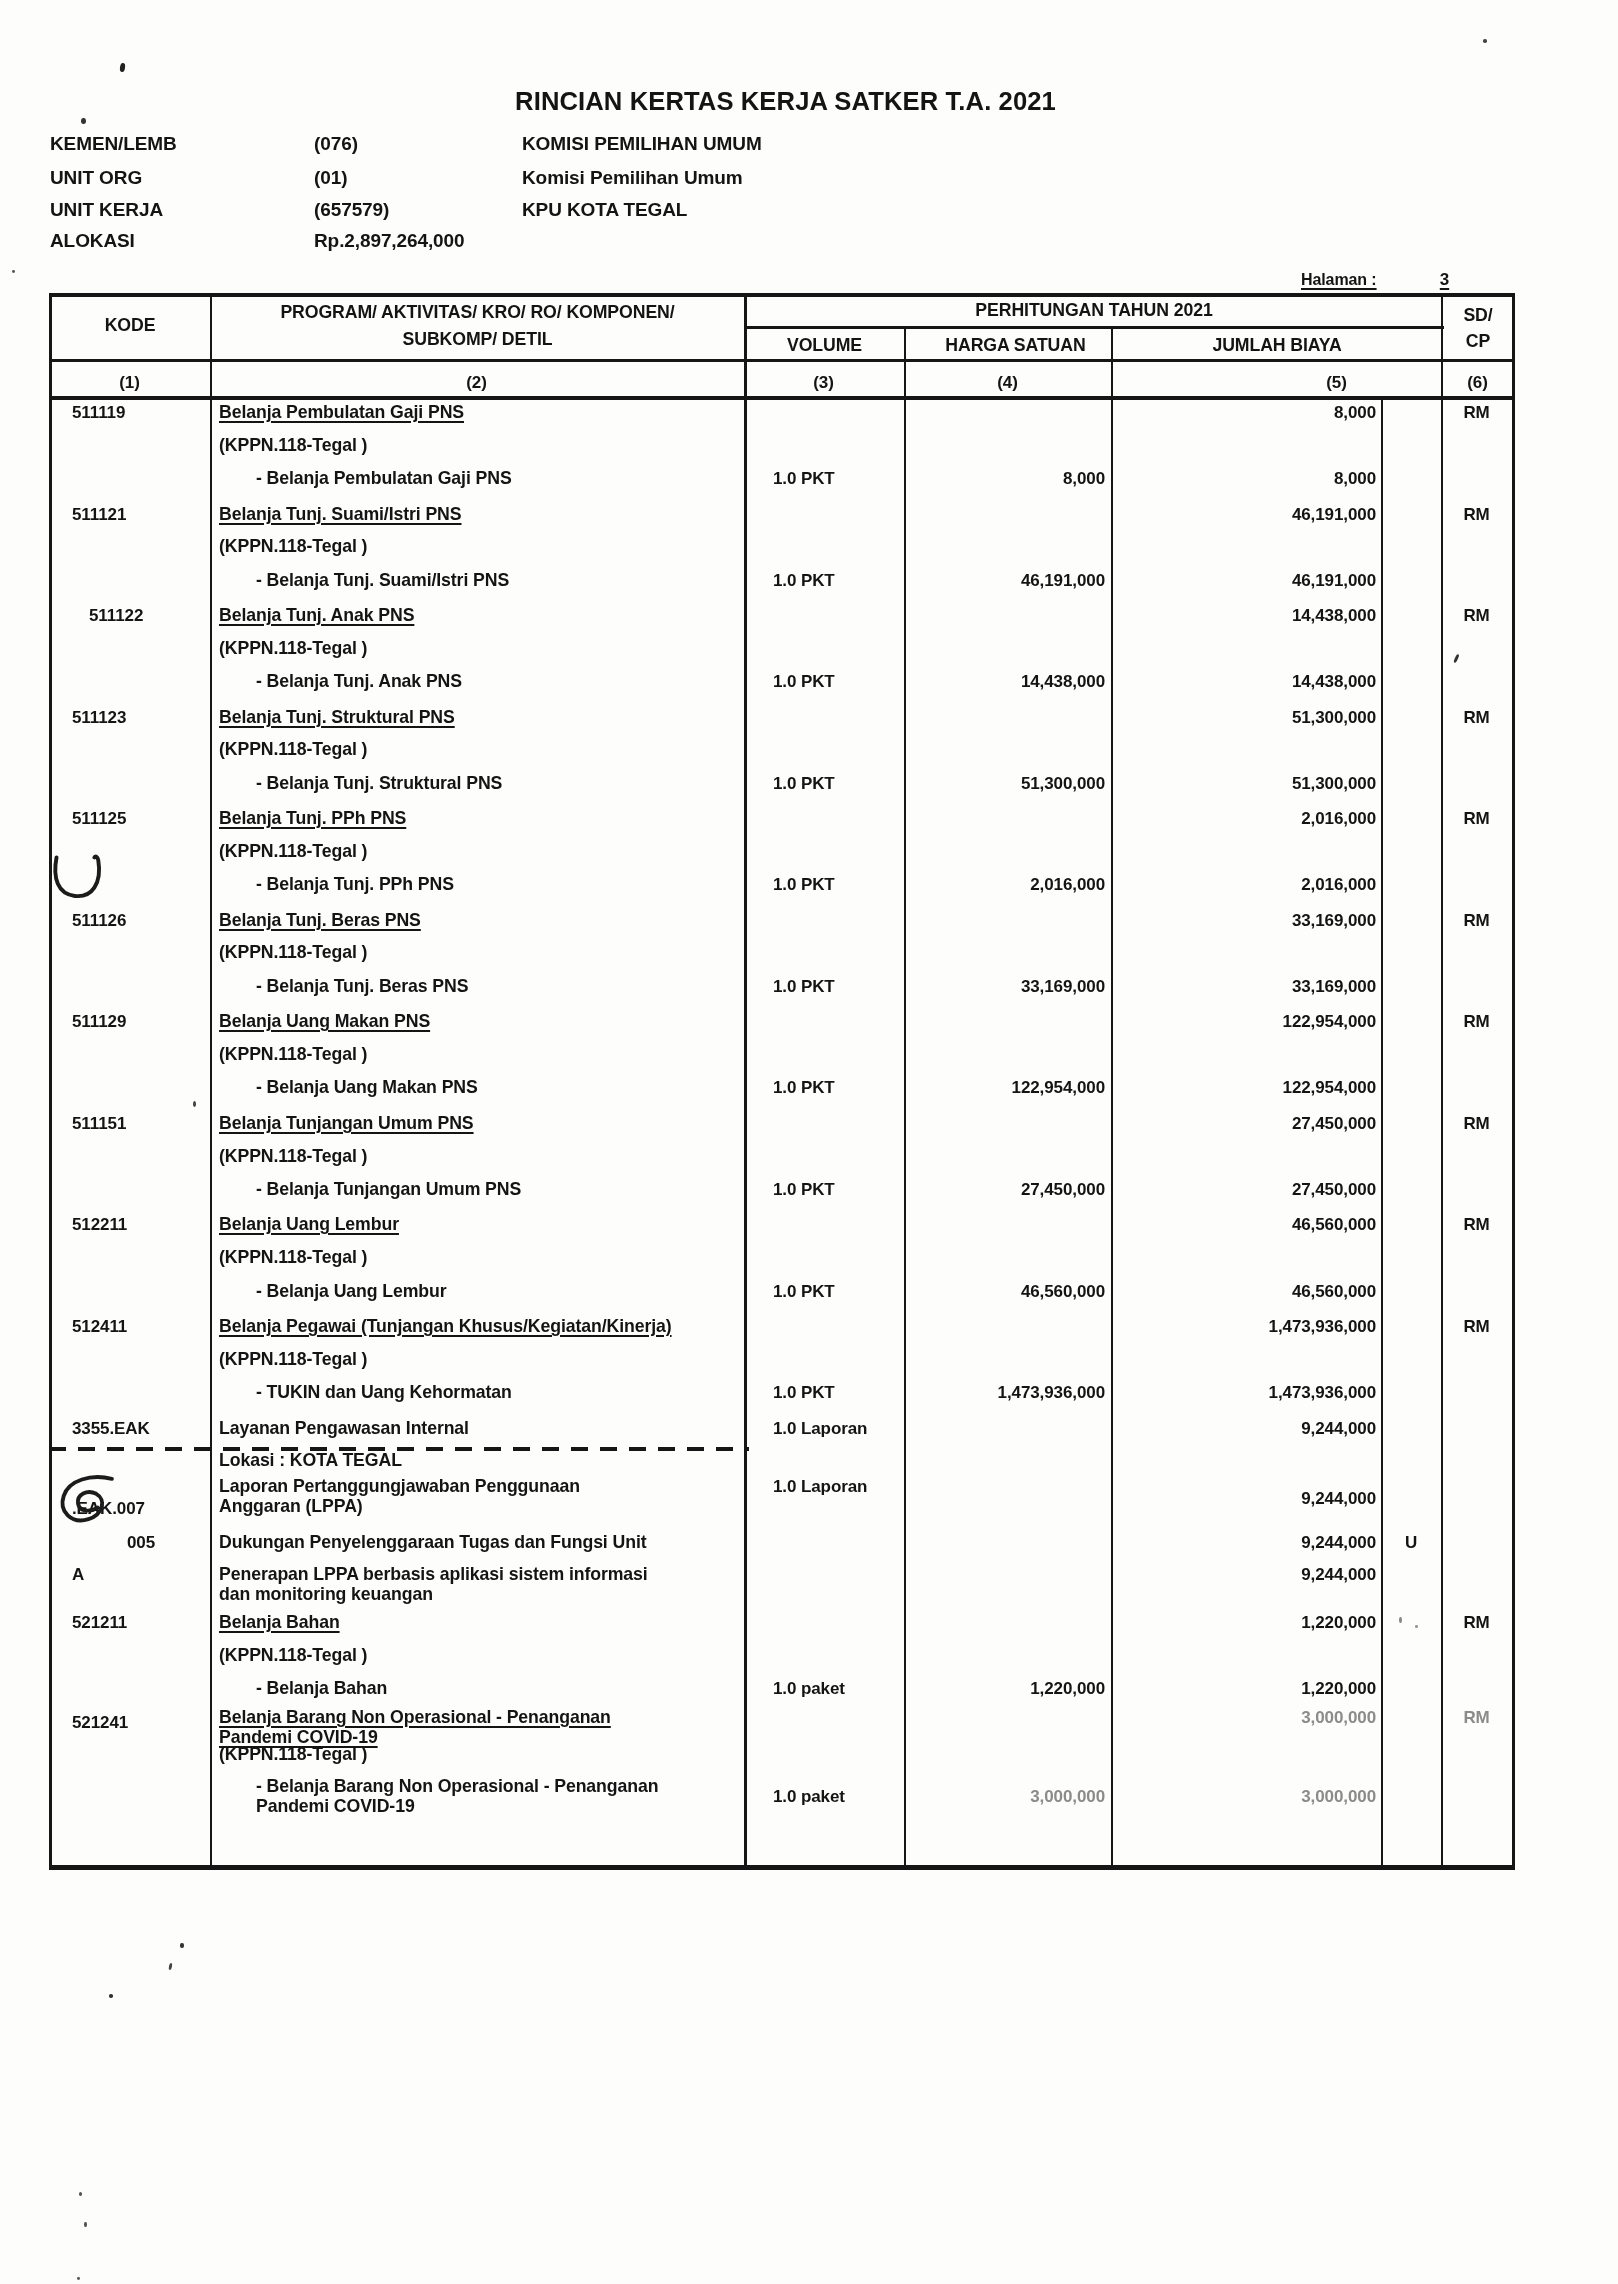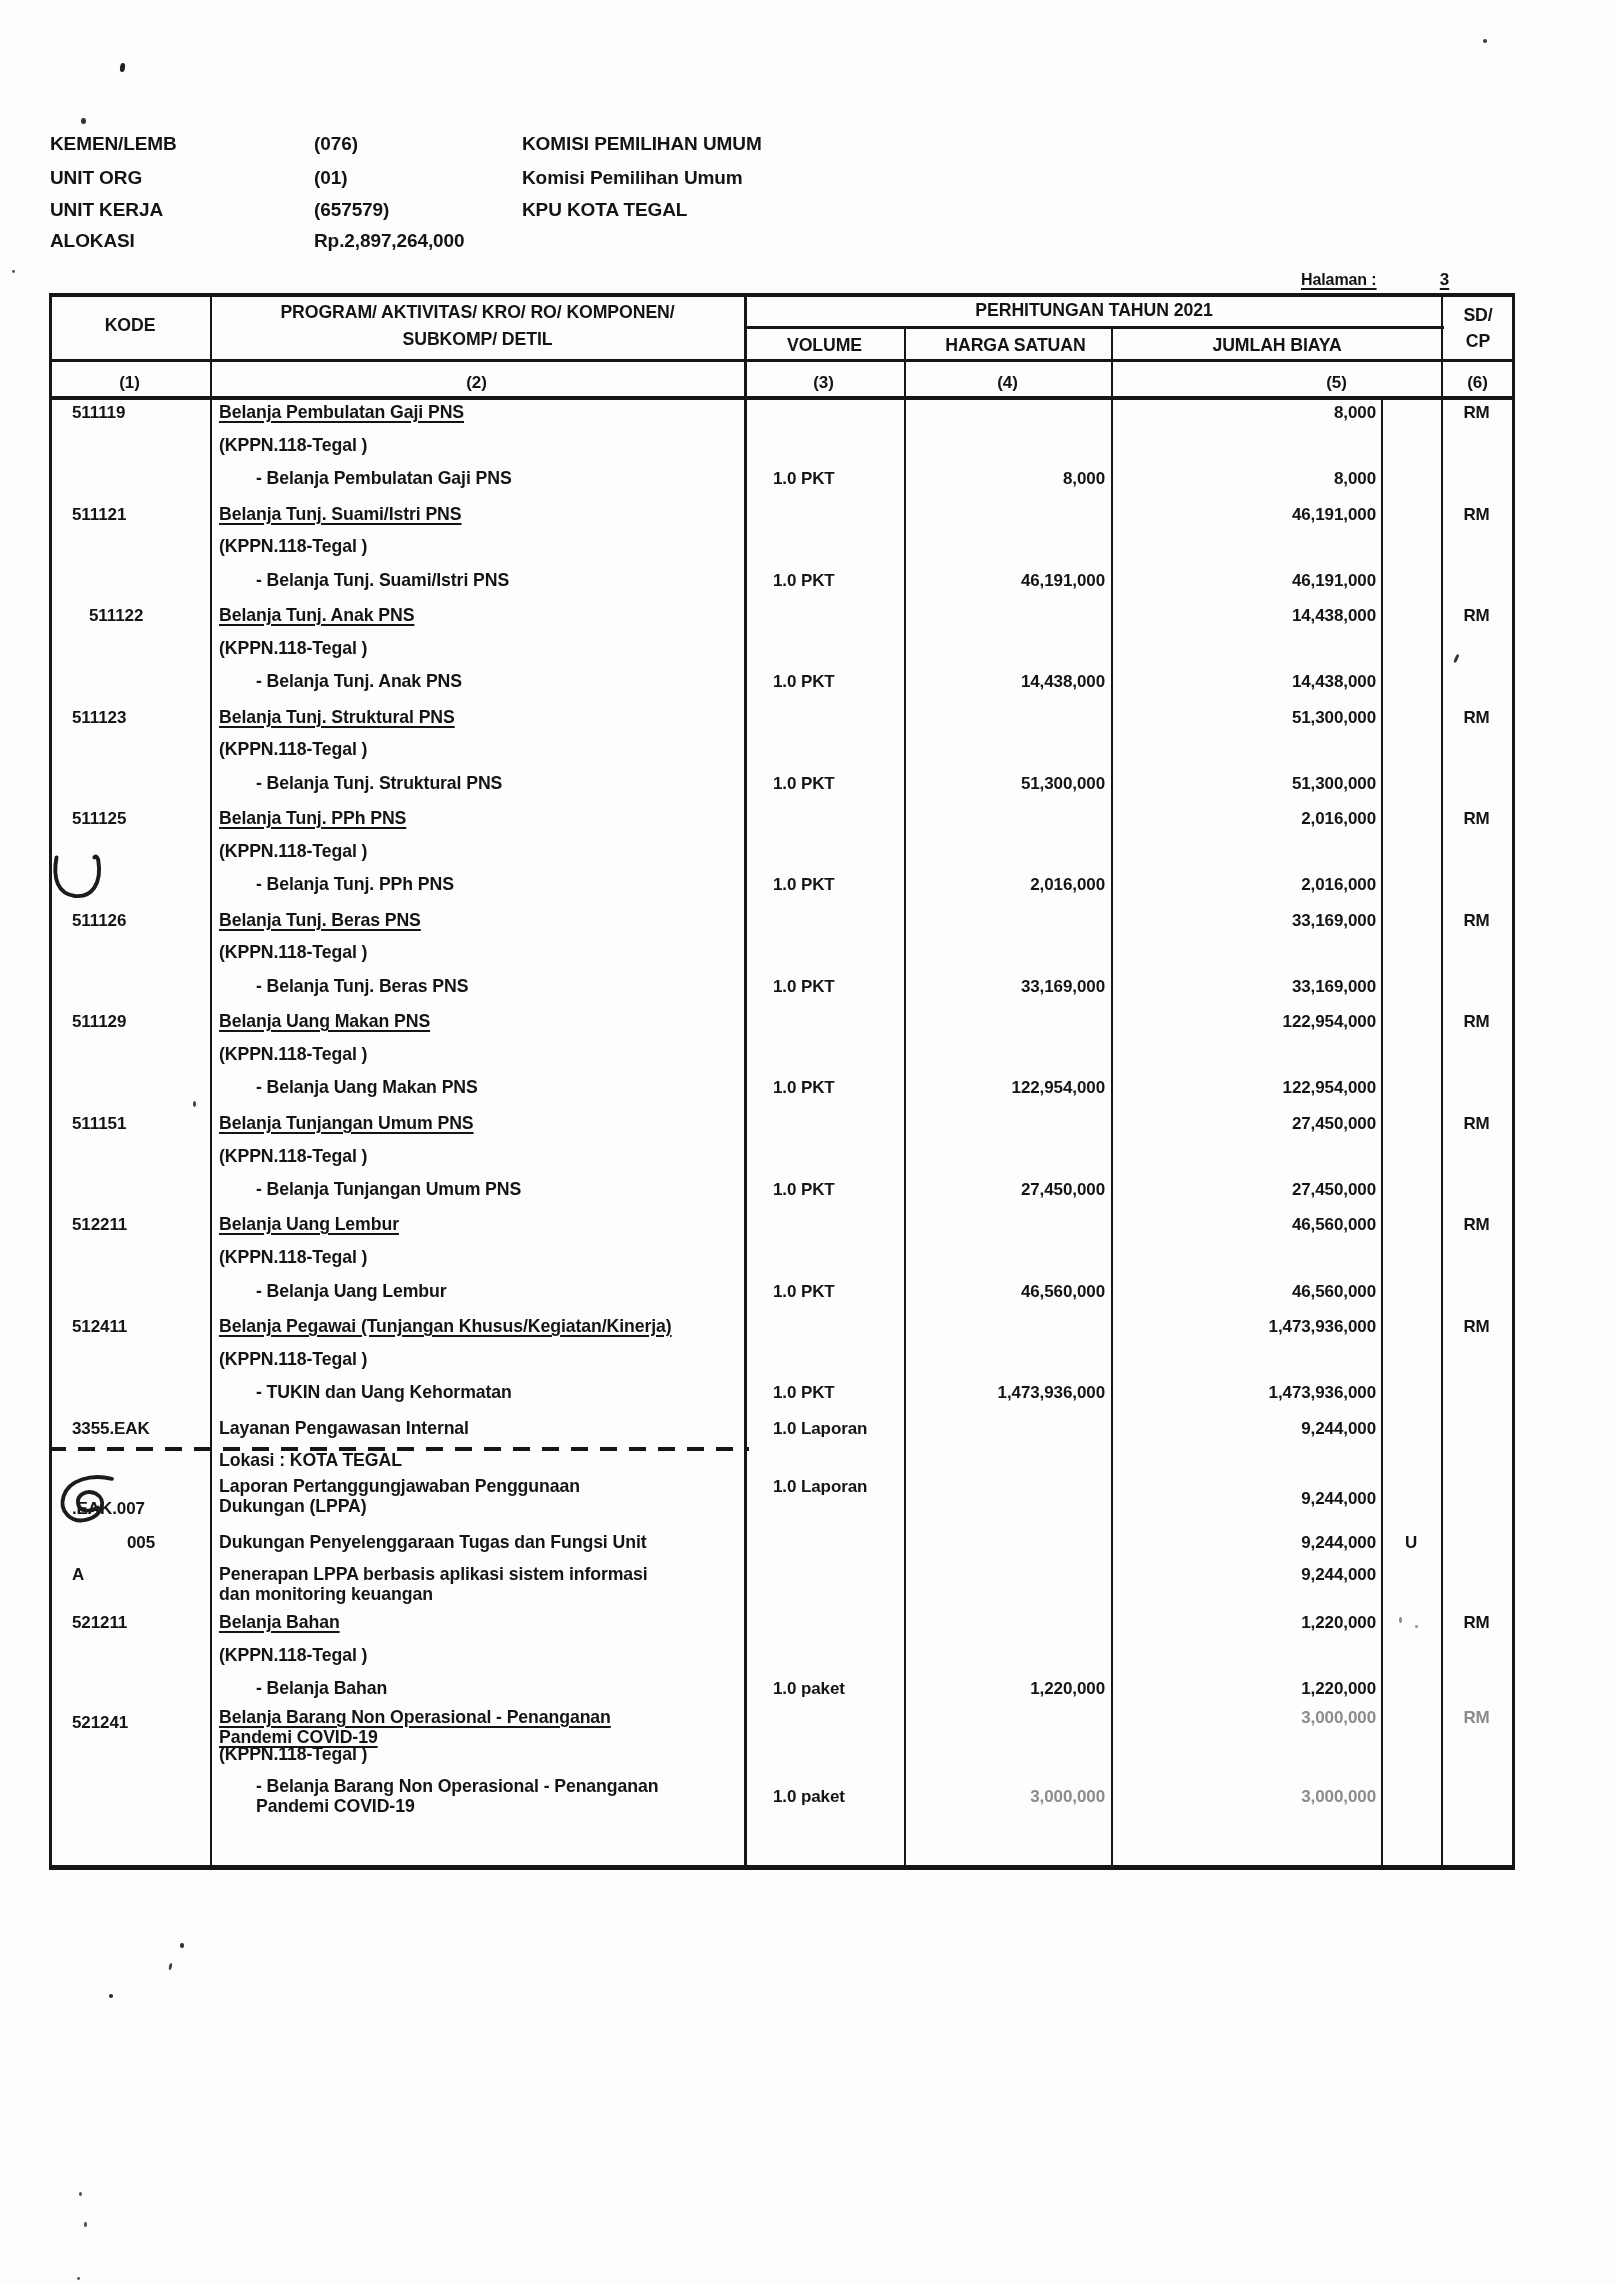--- a/index.html
+++ b/index.html
@@ -30,20 +30,21 @@
   .title{font-size:25.6px;line-height:27.5px;letter-spacing:0.1px;text-align:center;}
   .meta-label{font-size:19px;}
   .num{font-size:17px;}
   svg.mark{position:absolute;}
 </style>
 </head>
 <body>
 
 <div id="page">
 
+  <div class="t title" style="left:500px;top:88px;width:571px;">RINCIAN KERTAS KERJA SATKER T.A. 2021</div>
 
   <div id="meta-block">
       <div class="t meta-label" style="left:50px;top:134px;">KEMEN/LEMB</div>
       <div class="t meta-label" style="left:314px;top:134px;">(076)</div>
       <div class="t meta-label" style="left:522px;top:134px;">KOMISI PEMILIHAN UMUM</div>
       <div class="t meta-label" style="left:50px;top:168px;">UNIT ORG</div>
       <div class="t meta-label" style="left:314px;top:168px;">(01)</div>
       <div class="t meta-label" style="left:522px;top:168px;">Komisi Pemilihan Umum</div>
       <div class="t meta-label" style="left:50px;top:200px;">UNIT KERJA</div>
       <div class="t meta-label" style="left:314px;top:200px;">(657579)</div>
@@ -179,21 +180,21 @@
       <div class="t num" style="left:773px;top:1383px;width:131px;">1.0 PKT</div>
       <div class="t num right" style="left:930px;top:1383px;width:175px;">1,473,936,000</div>
       <div class="t num right" style="left:1114px;top:1383px;width:262px;">1,473,936,000</div>
       <div class="t num" style="left:72px;top:1419px;width:138px;">3355.EAK</div>
       <div class="t" style="left:219px;top:1419px;width:485px;">Layanan Pengawasan Internal</div>
       <div class="t num" style="left:773px;top:1419px;width:131px;">1.0 Laporan</div>
       <div class="t num right" style="left:1114px;top:1419px;width:262px;">9,244,000</div>
       <div class="" style="position: absolute; left: 49px; top: 1447px; width: 700px; height: 3.9px; background: repeating-linear-gradient(90deg, rgb(22, 22, 22) 0px, rgb(22, 22, 22) 17px, transparent 17px, transparent 29px);"></div>
       <div class="t" style="left:219px;top:1451px;width:485px;">Lokasi : KOTA TEGAL</div>
       <div class="t num" style="left:72px;top:1499px;width:138px;">.EAK.007</div>
-      <div class="t wrap" style="left:219px;top:1477px;width:423px;">Laporan Pertanggungjawaban Penggunaan Dukungan (LPPA)</div>
+      <div class="t wrap" style="left:219px;top:1477px;width:423px;">Laporan Pertanggungjawaban Penggunaan Anggaran (LPPA)</div>
       <div class="t num" style="left:773px;top:1477px;width:131px;">1.0 Laporan</div>
       <div class="t num right" style="left:1114px;top:1489px;width:262px;">9,244,000</div>
       <div class="t num" style="left:72px;top:1533px;width:138px;text-align:center;">005</div>
       <div class="t" style="left:219px;top:1533px;width:485px;">Dukungan Penyelenggaraan Tugas dan Fungsi Unit</div>
       <div class="t num right" style="left:1114px;top:1533px;width:262px;">9,244,000</div>
       <div class="t num center" style="left:1381px;top:1533px;width:60px;">U</div>
       <div class="t num" style="left:72px;top:1565px;width:138px;">A</div>
       <div class="t wrap it" style="left:219px;top:1565px;width:436px;">Penerapan LPPA berbasis aplikasi sistem informasi dan monitoring keuangan</div>
       <div class="t num right" style="left:1114px;top:1565px;width:262px;">9,244,000</div>
       <div class="t num" style="left:72px;top:1613px;width:138px;">521211</div>

